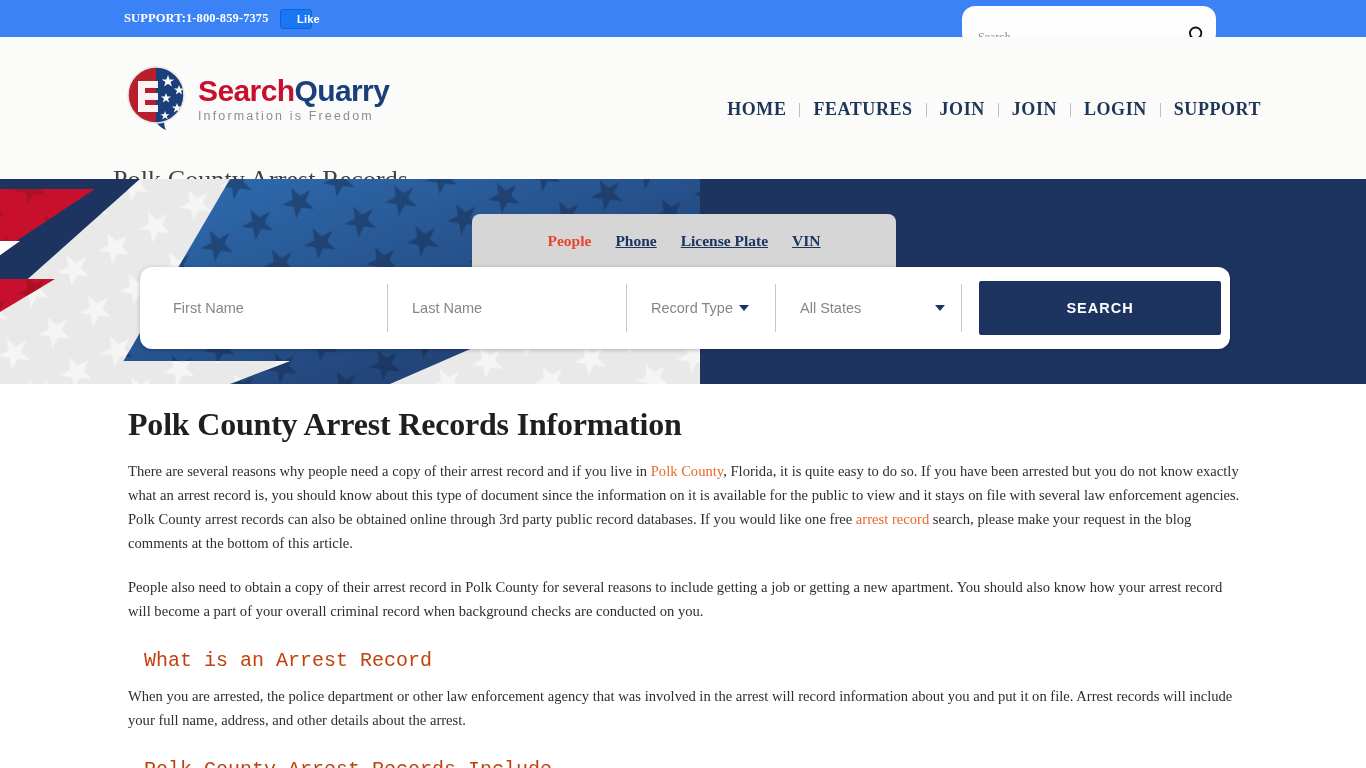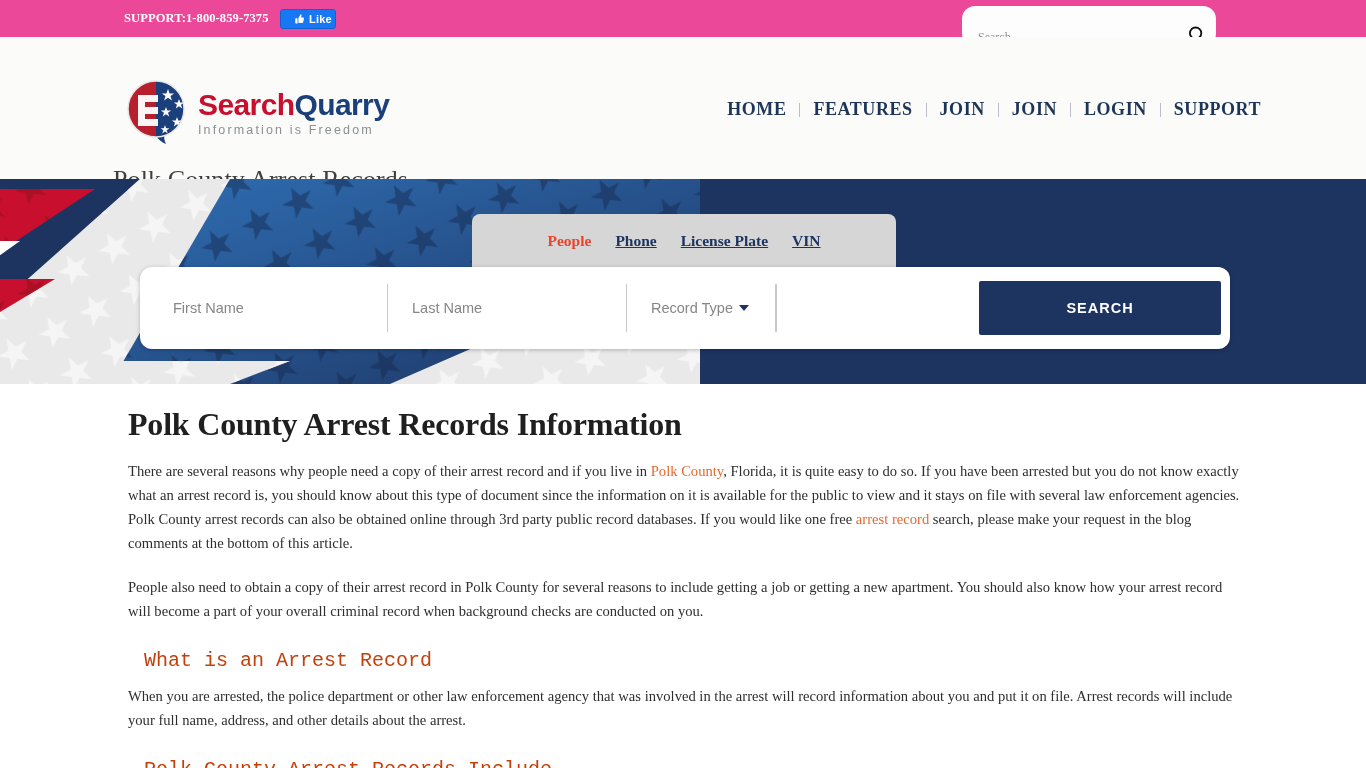--- a/index.html
+++ b/index.html
@@ -7,41 +7,41 @@
     margin: 0; padding: 0;
     width: 1366px; height: 768px;
     overflow: hidden;
     background: #ffffff;
     font-family: "Liberation Serif", serif;
   }
 
   
   .topbar {
     height: 37px;
-    background: #ec4899;
+    background: #3b82f6;
     position: relative;
     display: flex;
     align-items: center;
   }
   .support-text {
     position: absolute;
     left: 124px;
     top: 11px;
     color: #ffffff;
     font-family: "Liberation Serif", serif;
     font-size: 12.5px;
     font-weight: bold;
     letter-spacing: .1px;
     white-space: nowrap;
   }
   .fb-like {
     position: absolute;
     left: 280px;
     top: 9px;
-    width: 56px;
+    width: 32px;
     height: 20px;
     background: #1877f2;
     border-radius: 3px;
     display: flex;
     align-items: center;
     gap: 4px;
     padding-left: 12px;
     border: 1px solid #1163d2;
   }
   .fb-thumb { width: 12px; height: 12px; display: block; }
@@ -79,21 +79,21 @@
 
   
   .header {
     height: 142px;
     background: #fbfbfa;
     position: relative;
   }
   .logo-wrap {
     position: absolute;
     left: 124px;
-    top: 42px;
+    top: 28px;
     display: flex;
     align-items: center;
     gap: 6px;
   }
   .logo-badge { width: 68px; height: 66px; display: block; }
   .logo-text { margin-top: 2px; }
   .logo-main {
     font-family: "Liberation Sans", sans-serif;
     font-size: 30px;
     font-weight: bold;
@@ -415,20 +415,26 @@
       <span class="divider"></span>
 
       <div class="field f-rec">
         <div class="select-like">
           <span>Record Type</span>
           <span class="caret"></span>
         </div>
       </div>
       <span class="divider"></span>
 
+      <div class="field f-state">
+        <div class="select-like">
+          <span>All States</span>
+          <span class="caret"></span>
+        </div>
+      </div>
       <span class="divider"></span>
 
       <button class="search-btn">SEARCH</button>
     </div>
   </div>
 </div>
 
 <div class="article">
   <h2 class="h2">Polk County Arrest Records Information</h2>
 

